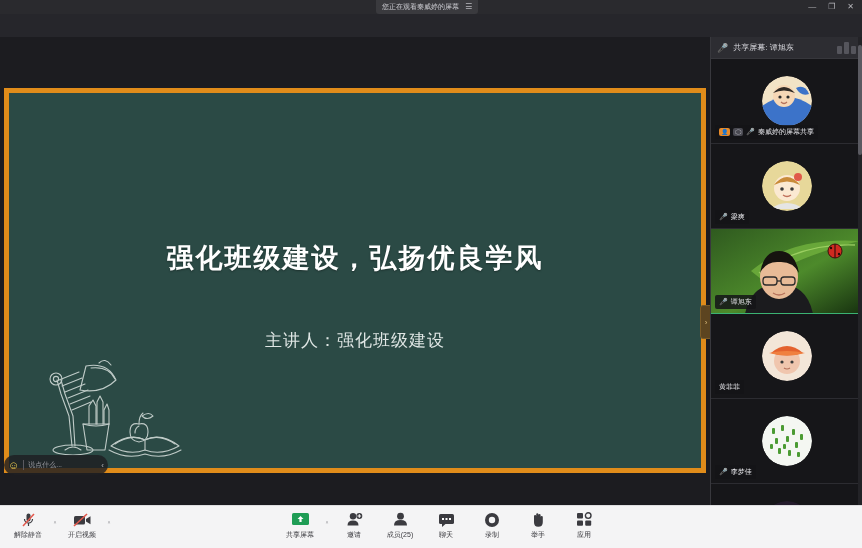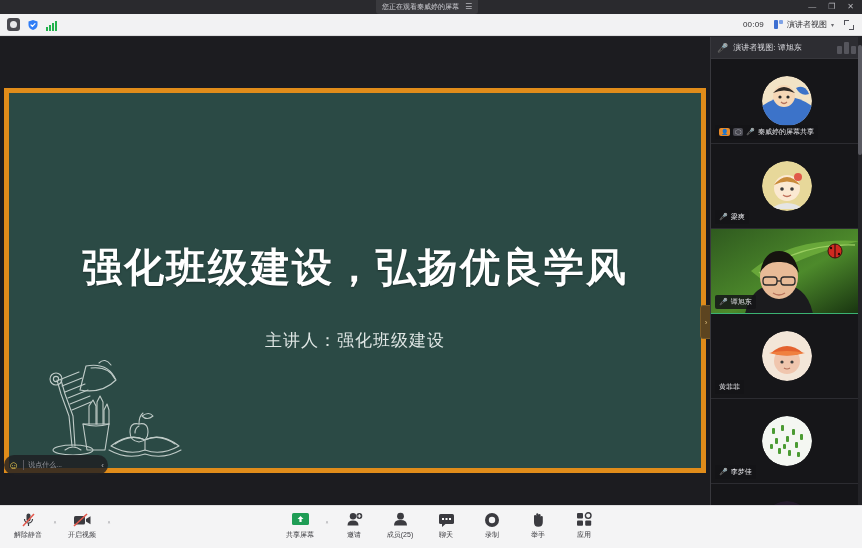--- a/index.html
+++ b/index.html
@@ -77,21 +77,21 @@
     position: absolute; left: 4px; top: 51px; width: 702px; height: 385px;
     background: #e08c1a; padding: 5px;
   }
   .slide {
     position: relative; width: 100%; height: 100%;
     background: #2b4a45; overflow: hidden;
   }
   .slide-title {
     position: absolute; left: 0; right: 0; top: 147px;
     text-align: center; color: #ffffff;
-    font-size: 40px; font-weight: 700; letter-spacing: 2px;
+    font-size: 27px; font-weight: 700; letter-spacing: 2px;
     font-family: "DejaVu Sans", "Liberation Sans", sans-serif;
     text-shadow: 0 1px 2px rgba(0,0,0,.35);
   }
   .slide-subtitle {
     position: absolute; left: 0; right: 0; top: 236px;
     text-align: center; color: #dfe6e4;
     font-size: 17px; letter-spacing: 1px;
     font-family: "DejaVu Sans", "Liberation Sans", sans-serif;
   }
   .chalk-art { position: absolute; left: 30px; bottom: 4px; width: 180px; height: 110px; opacity: .85; }
@@ -189,46 +189,20 @@
       <span>您正在观看秦威婷的屏幕</span>
       <span class="menu-glyph">☰</span>
     </div>
     <div class="wincontrols">
       <span>—</span>
       <span>❐</span>
       <span>✕</span>
     </div>
   </div>
 
-  <div class="topbar">
-    <div class="topbar-left">
-      <span class="tb-ico dark"></span>
-      <span class="tb-ico shield">
-        <svg width="12" height="12" viewBox="0 0 12 12">
-            <path d="M6 1 L10.5 2.6 V6 C10.5 8.5 8.4 10.4 6 11 C3.6 10.4 1.5 8.5 1.5 6 V2.6 Z" fill="#2f7df6"></path>
-            <path d="M4 6 L5.4 7.4 L8 4.6" stroke="#fff" stroke-width="1.2" fill="none" stroke-linecap="round"></path>
-          </svg>
-      </span>
-      <span class="tb-ico signal">
-        <i></i>
-          <i></i>
-          <i></i>
-          <i></i>
-      </span>
-    </div>
-    <div class="topbar-right">
-      <span class="timer">00:09</span>
-      <span class="viewsel">
-        <span class="vicon"></span>
-        <span>演讲者视图</span>
-        <span class="caret">▾</span>
-      </span>
-      <span class="fullscreen-ico"></span>
-    </div>
-  </div>
 
   <div class="stage">
 
     <div class="slide-frame">
       <div class="slide">
 
         <div class="slide-title">强化班级建设，弘扬优良学风</div>
         <div class="slide-subtitle">主讲人：强化班级建设</div>
 
         <svg class="chalk-art" viewBox="0 0 180 110">
@@ -283,21 +257,21 @@
       <span class="dm-input">说点什么...</span>
       <span class="dm-next">‹</span>
     </div>
 
   </div>
 
   <div class="sidebar">
 
     <div class="speaking-bar">
       <span class="mic-red">🎤</span>
-      <span>演讲者视图: 谭旭东</span>
+      <span>共享屏幕: 谭旭东</span>
       <span class="wave">
           <i></i>
           <i></i>
           <i></i>
         </span>
     </div>
 
     <div class="tile-scroll">
 
       <div class="tile">

